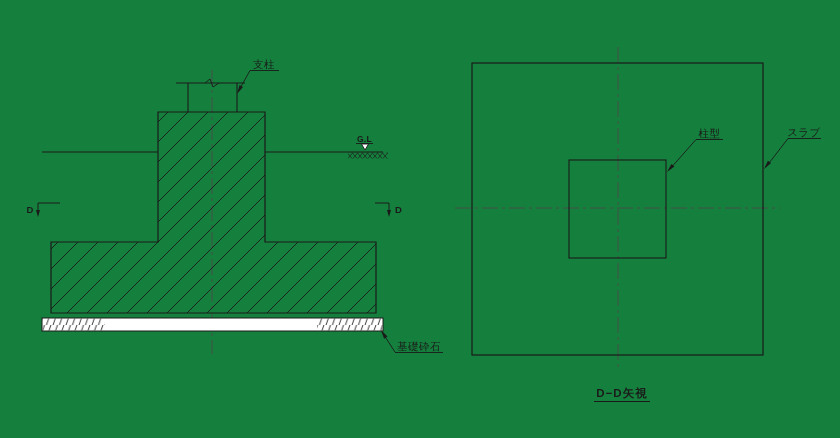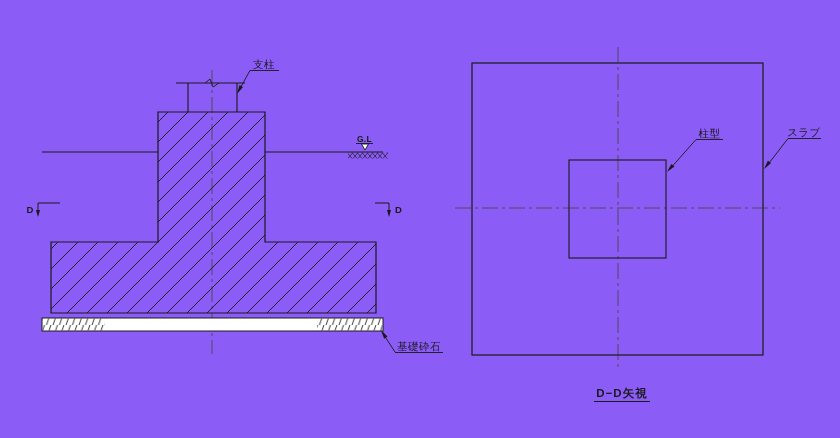--- a/index.html
+++ b/index.html
@@ -1,19 +1,19 @@
 <!DOCTYPE html>
 <html><head>
 <meta charset="utf-8">
 <style>
   html,body{margin:0;padding:0;background:#fff;}
   .canvas{
     position:relative;
     width:840px;height:438px;
-    background:#8b5cf6;
+    background:#15803d;
     overflow:hidden;
     font-family:"Liberation Sans", sans-serif;
   }
   svg{position:absolute;left:0;top:0;}
   text{
     font-family:"Liberation Sans","DejaVu Sans",sans-serif;
     fill:#1a1a1a;
   }
   .lbl{font-size:10.5px;letter-spacing:0.5px;}
   .lbl-small{font-size:8.5px;font-weight:bold;letter-spacing:0.3px;}

